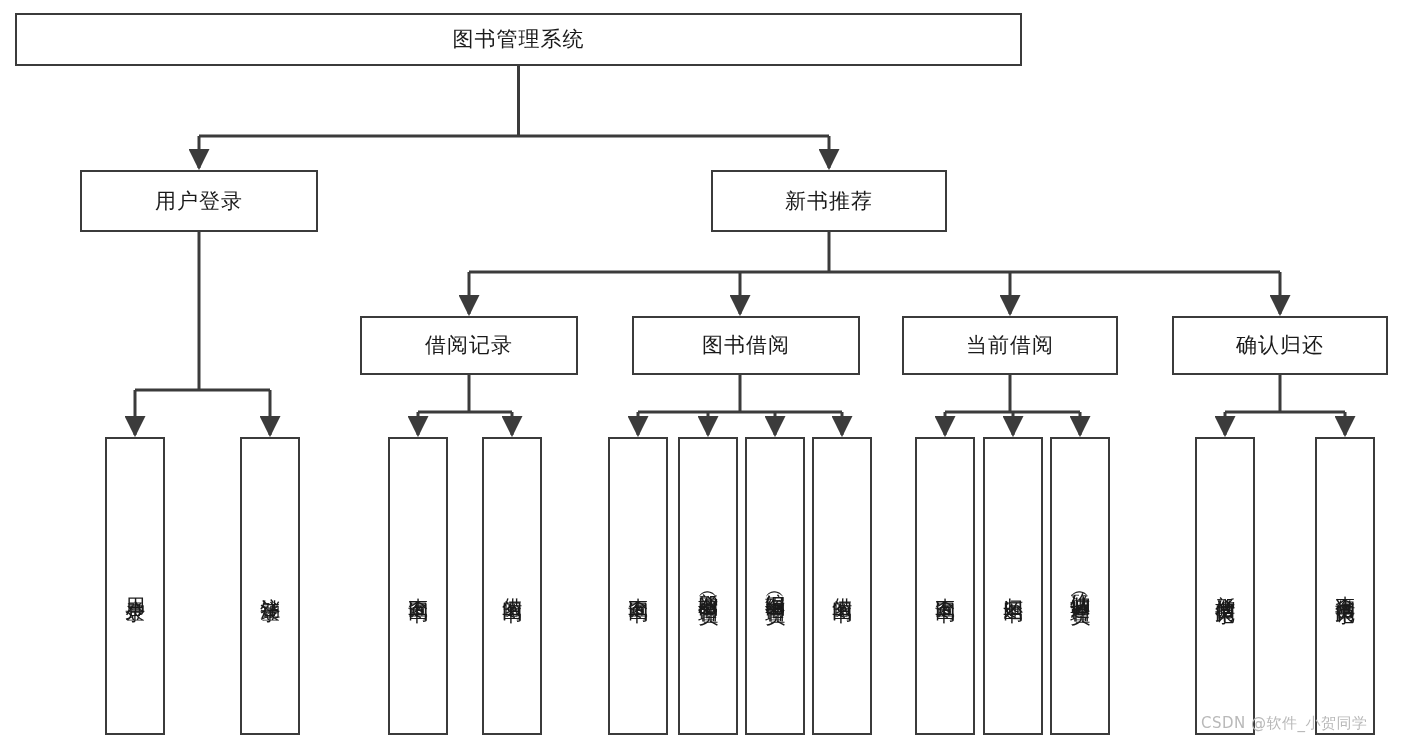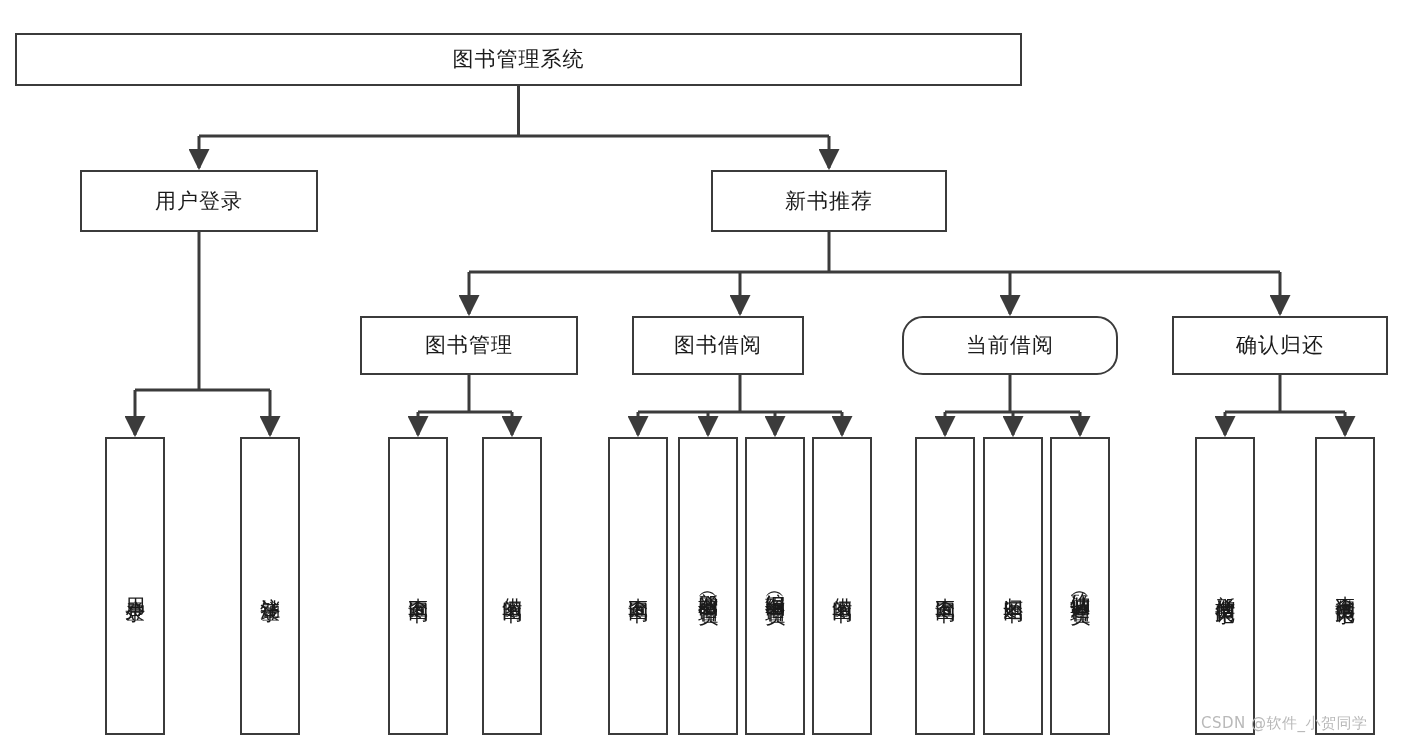--- a/index.html
+++ b/index.html
@@ -105,36 +105,36 @@
         <path d="M 1013 412 L 1013 435" marker-end="url(#arrow)"></path>
         <path d="M 1080 412 L 1080 435" marker-end="url(#arrow)"></path>
         <path d="M 1280 375 L 1280 412"></path>
         <path d="M 1225 412 L 1345 412"></path>
         <path d="M 1225 412 L 1225 435" marker-end="url(#arrow)"></path>
         <path d="M 1345 412 L 1345 435" marker-end="url(#arrow)"></path>
       </g>
   </svg>
 
   <div id="nodes">
-      <div class="node h" style="left: 15px; top: 13px; width: 1007px; height: 53px; margin-top: 20px;">
+      <div class="node h" style="left: 15px; top: 13px; width: 1007px; height: 53px;">
         <span class="htxt">图书管理系统</span>
       </div>
       <div class="node h" style="left: 80px; top: 170px; width: 238px; height: 62px;">
         <span class="htxt">用户登录</span>
       </div>
       <div class="node h" style="left: 711px; top: 170px; width: 236px; height: 62px;">
         <span class="htxt">新书推荐</span>
       </div>
       <div class="node h" style="left: 360px; top: 316px; width: 218px; height: 59px;">
-        <span class="htxt">图书管理</span>
+        <span class="htxt">借阅记录</span>
       </div>
-      <div class="node h" style="left: 632px; top: 316px; width: 172px; height: 59px;">
+      <div class="node h" style="left: 632px; top: 316px; width: 228px; height: 59px;">
         <span class="htxt">图书借阅</span>
       </div>
-      <div class="node h" style="left: 902px; top: 316px; width: 216px; height: 59px; border-radius: 21px;">
+      <div class="node h" style="left: 902px; top: 316px; width: 216px; height: 59px;">
         <span class="htxt">当前借阅</span>
       </div>
       <div class="node h" style="left: 1172px; top: 316px; width: 216px; height: 59px;">
         <span class="htxt">确认归还</span>
       </div>
       <div class="node v" style="left: 105px; top: 437px; width: 60px; height: 298px;">
         <span class="vtxt">用户登录</span>
       </div>
       <div class="node v" style="left: 240px; top: 437px; width: 60px; height: 298px;">
         <span class="vtxt">注销登录</span>

